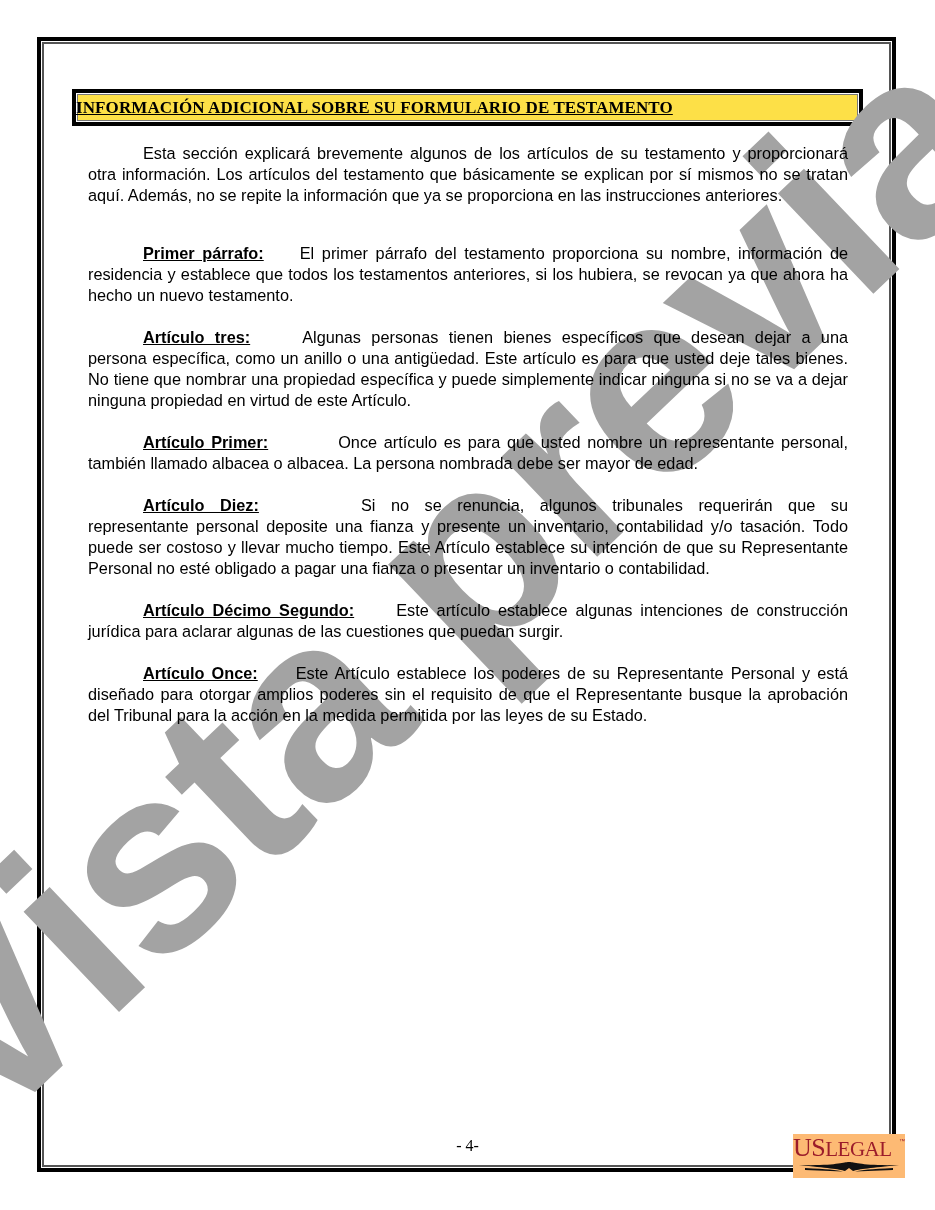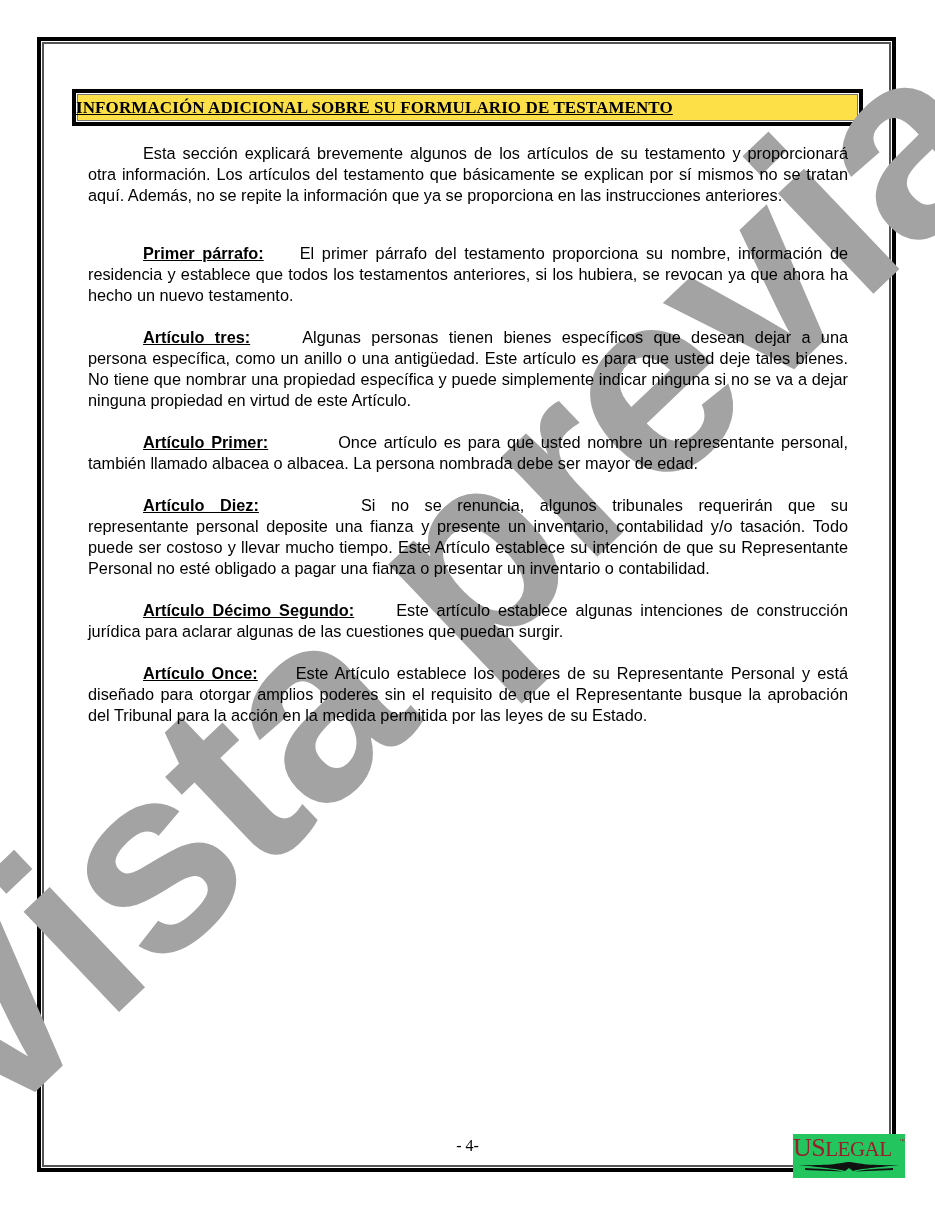--- a/index.html
+++ b/index.html
@@ -73,21 +73,21 @@
     text-align: center;
     font-family: "Liberation Serif", serif;
     font-size: 16px;
     color: #000;
   }
 
   .logo {
     position: absolute;
     left: 793px; top: 1134px;
     width: 112px; height: 44px;
-    background: #22c55e;
+    background: #fdba74;
     z-index: 3;
   }
   .logo-text {
     font-family: "Liberation Serif", serif;
     font-size: 26px;
     color: #9b1c2a;
     letter-spacing: -0.5px;
     line-height: 28px;
     display: inline-block;
   }

